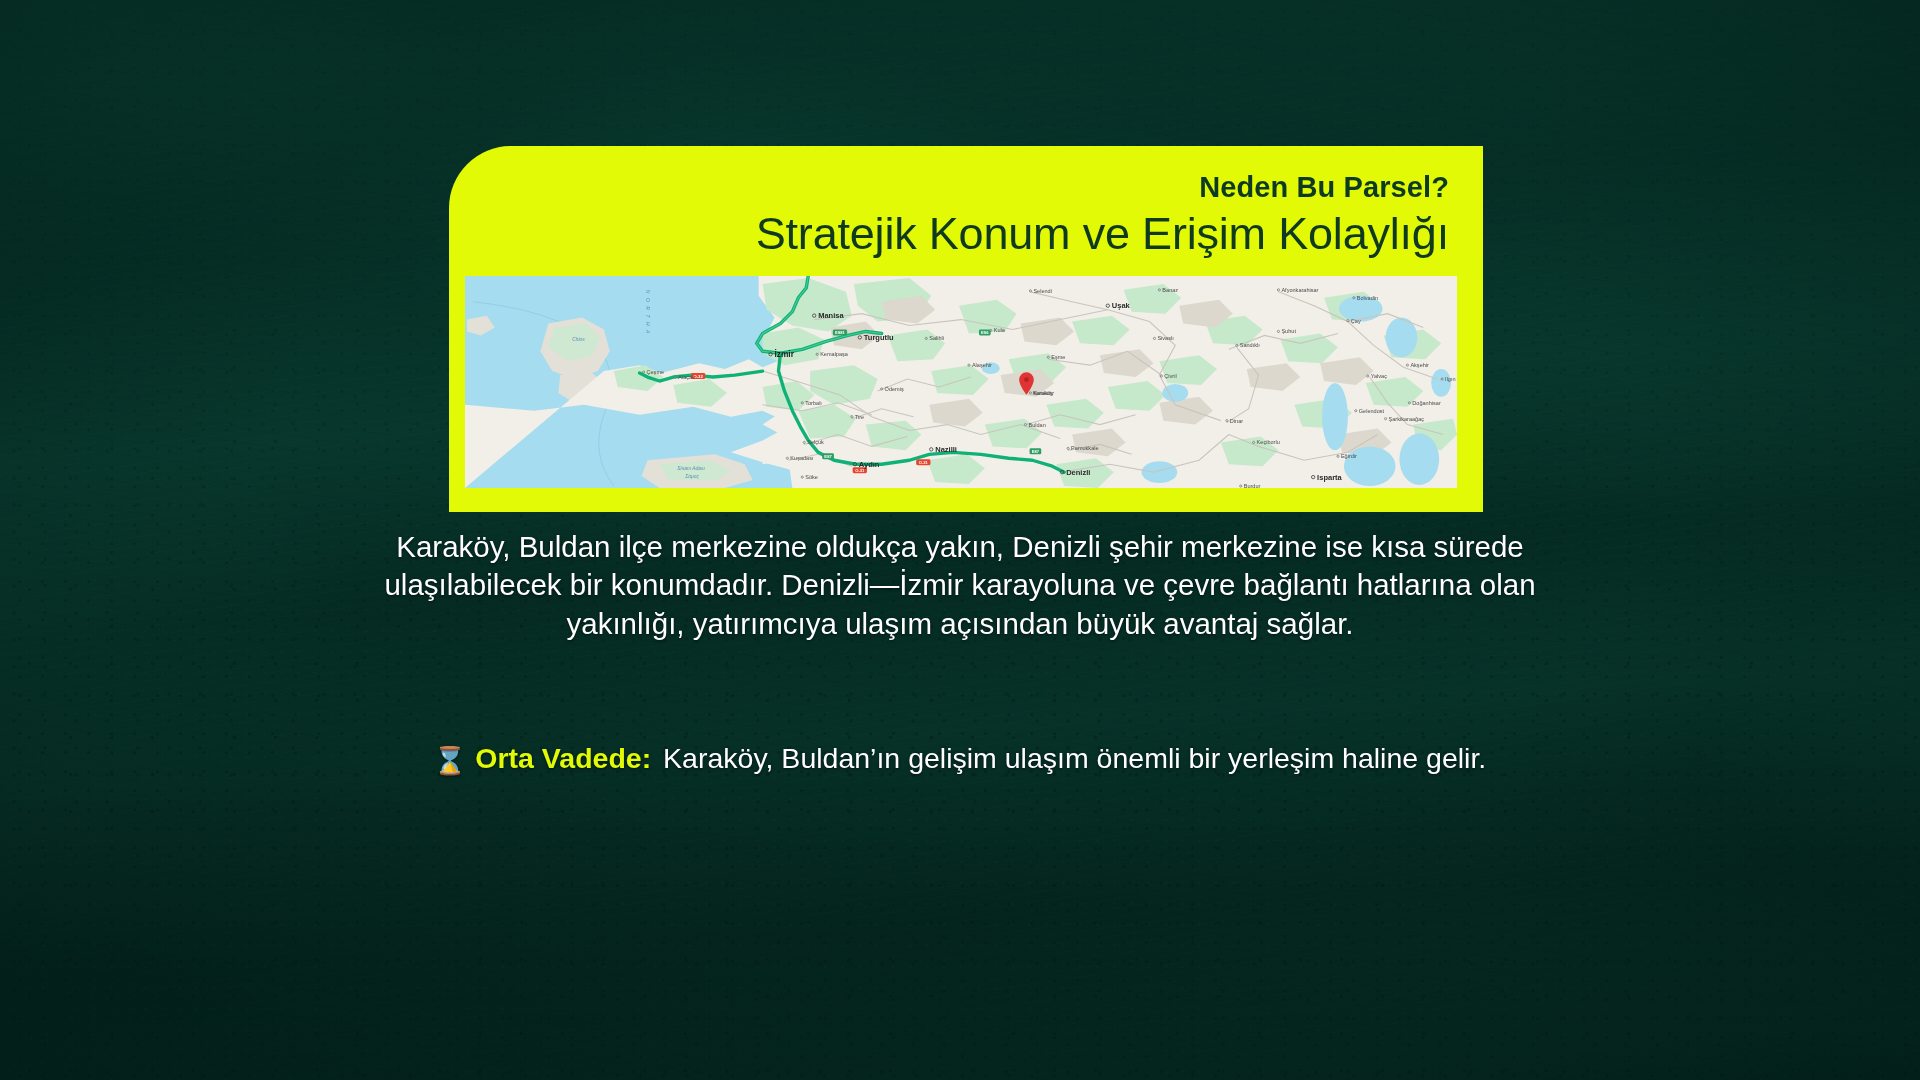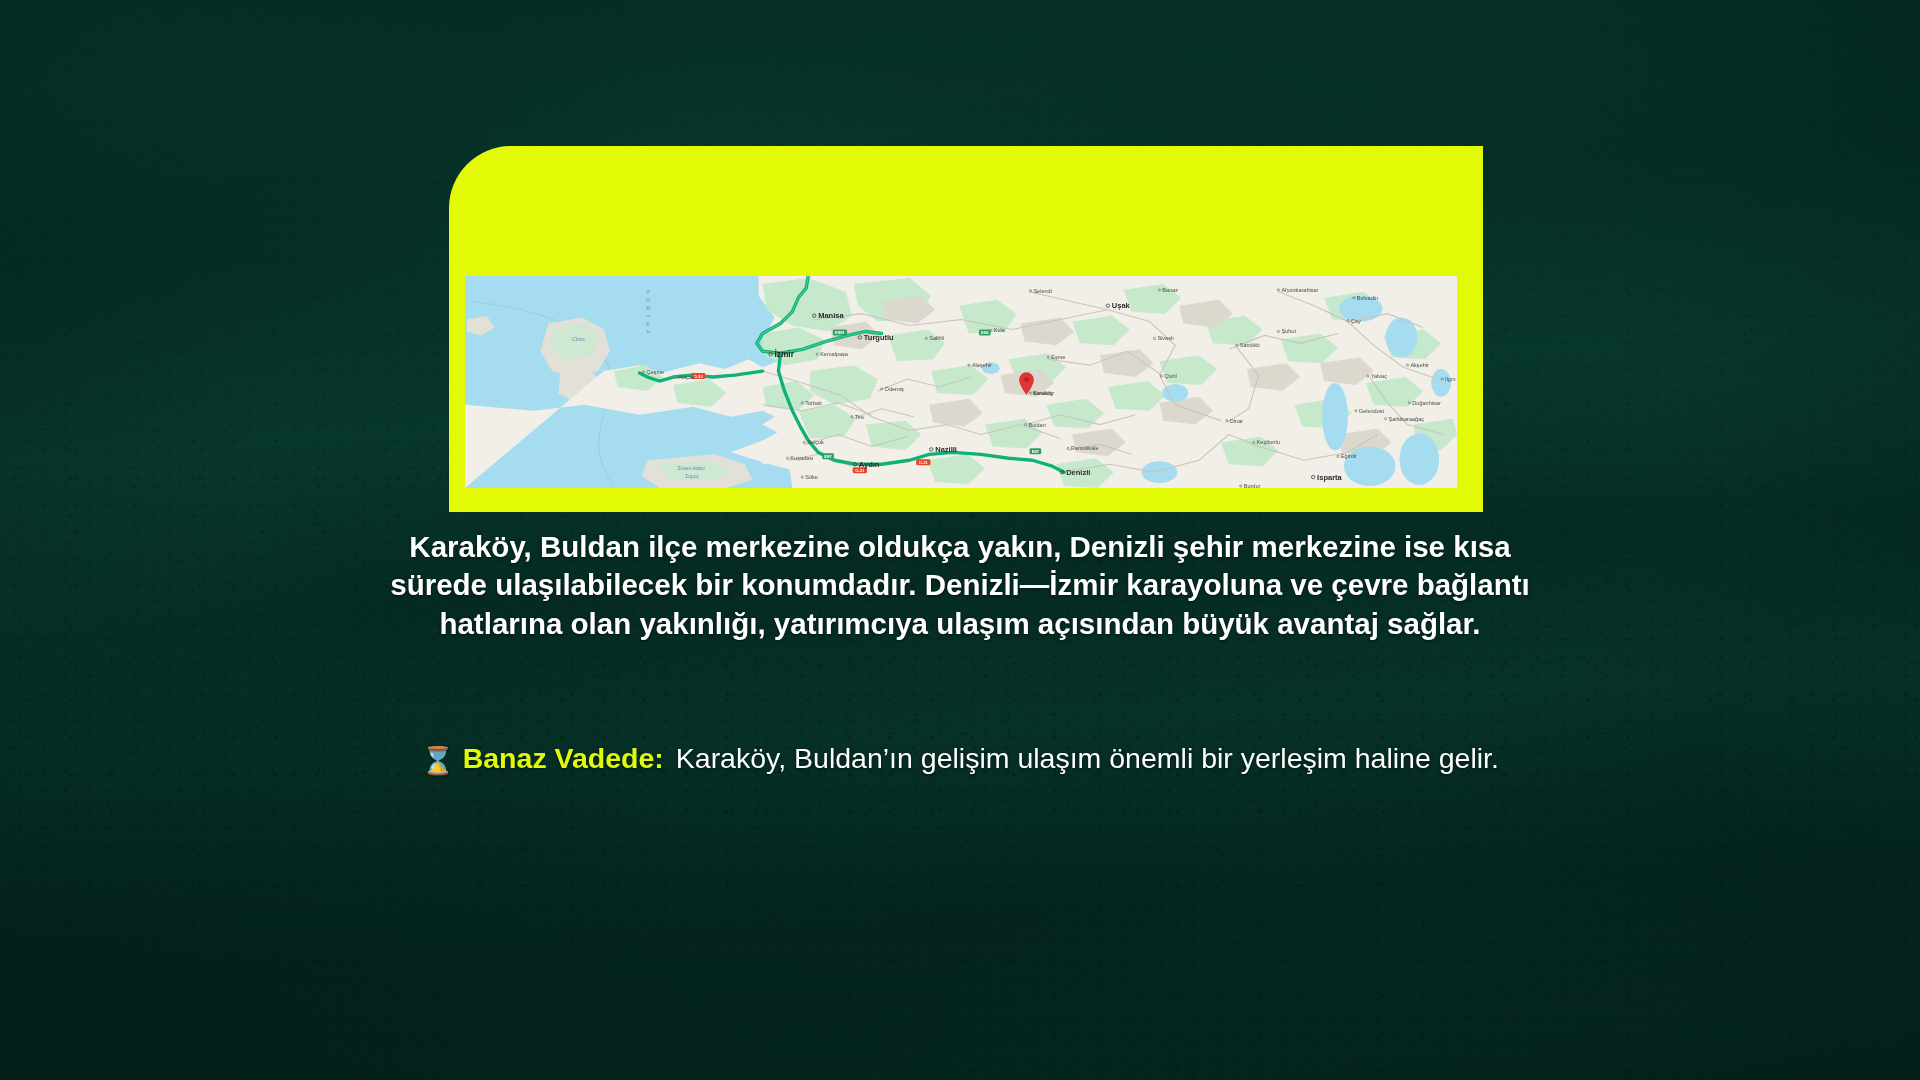--- a/index.html
+++ b/index.html
@@ -161,21 +161,21 @@
     left: 360px;
     top: 528px;
     width: 1200px;
     text-align: center;
     z-index: 4;
   }
   #body-copy p {
     font-size: 29.5px;
     line-height: 1.30;
     color: #ffffff;
-    font-weight: 700;
+    font-weight: 400;
     text-shadow: 0 1px 3px rgba(0,0,0,.55);
   }
 
   #term-list {
     position: absolute;
     left: 360px;
     top: 740px;
     width: 1200px;
     z-index: 4;
   }
@@ -207,20 +207,24 @@
   <div class="layer bands"></div>
   <div class="layer blobs"></div>
   <div class="layer lines"></div>
   <div class="layer speckle"></div>
   <div class="layer tint"></div>
   <div class="layer vignette"></div>
 </div>
 
 <section id="hero-card">
 
+  <div id="card-heading-block">
+    <div id="kicker">Neden Bu Parsel?</div>
+    <h1 id="headline">Stratejik Konum ve Erişim Kolaylığı</h1>
+  </div>
 
   <div id="map-frame">
     <div id="map-canvas">
       <svg id="map-svg" viewBox="0 0 1000 214" preserveAspectRatio="none">
 
         <rect x="0" y="0" width="1000" height="214" fill="#f2efe9"></rect>
 
         <path d="M0,0 L300,0 L296,18 L330,26 L352,20 L372,34 L392,30 L404,46
                  L430,58 L426,74 L404,86 L386,78 L366,90 L352,86 L330,100
                  L300,96 L276,106 L250,100 L220,112 L196,106 L170,118
@@ -577,16 +581,16 @@
 </section>
 
 <div id="body-copy">
   <p>Karaköy, Buldan ilçe merkezine oldukça yakın, Denizli şehir merkezine ise kısa sürede ulaşılabilecek bir konumdadır. Denizli—İzmir karayoluna ve çevre bağlantı hatlarına olan yakınlığı, yatırımcıya ulaşım açısından büyük avantaj sağlar.</p>
 </div>
 
 <div id="term-list">
 
 
   <div class="term-row">
-    <span class="term-emoji">⌛</span><span class="term-label">Banaz Vadede:</span> <span class="term-text">Karaköy, Buldan’ın gelişim ulaşım önemli bir yerleşim haline gelir.</span>
+    <span class="term-emoji">⌛</span><span class="term-label">Orta Vadede:</span> <span class="term-text">Karaköy, Buldan’ın gelişim ulaşım önemli bir yerleşim haline gelir.</span>
   </div>
 
 </div>
 
 </body></html>

